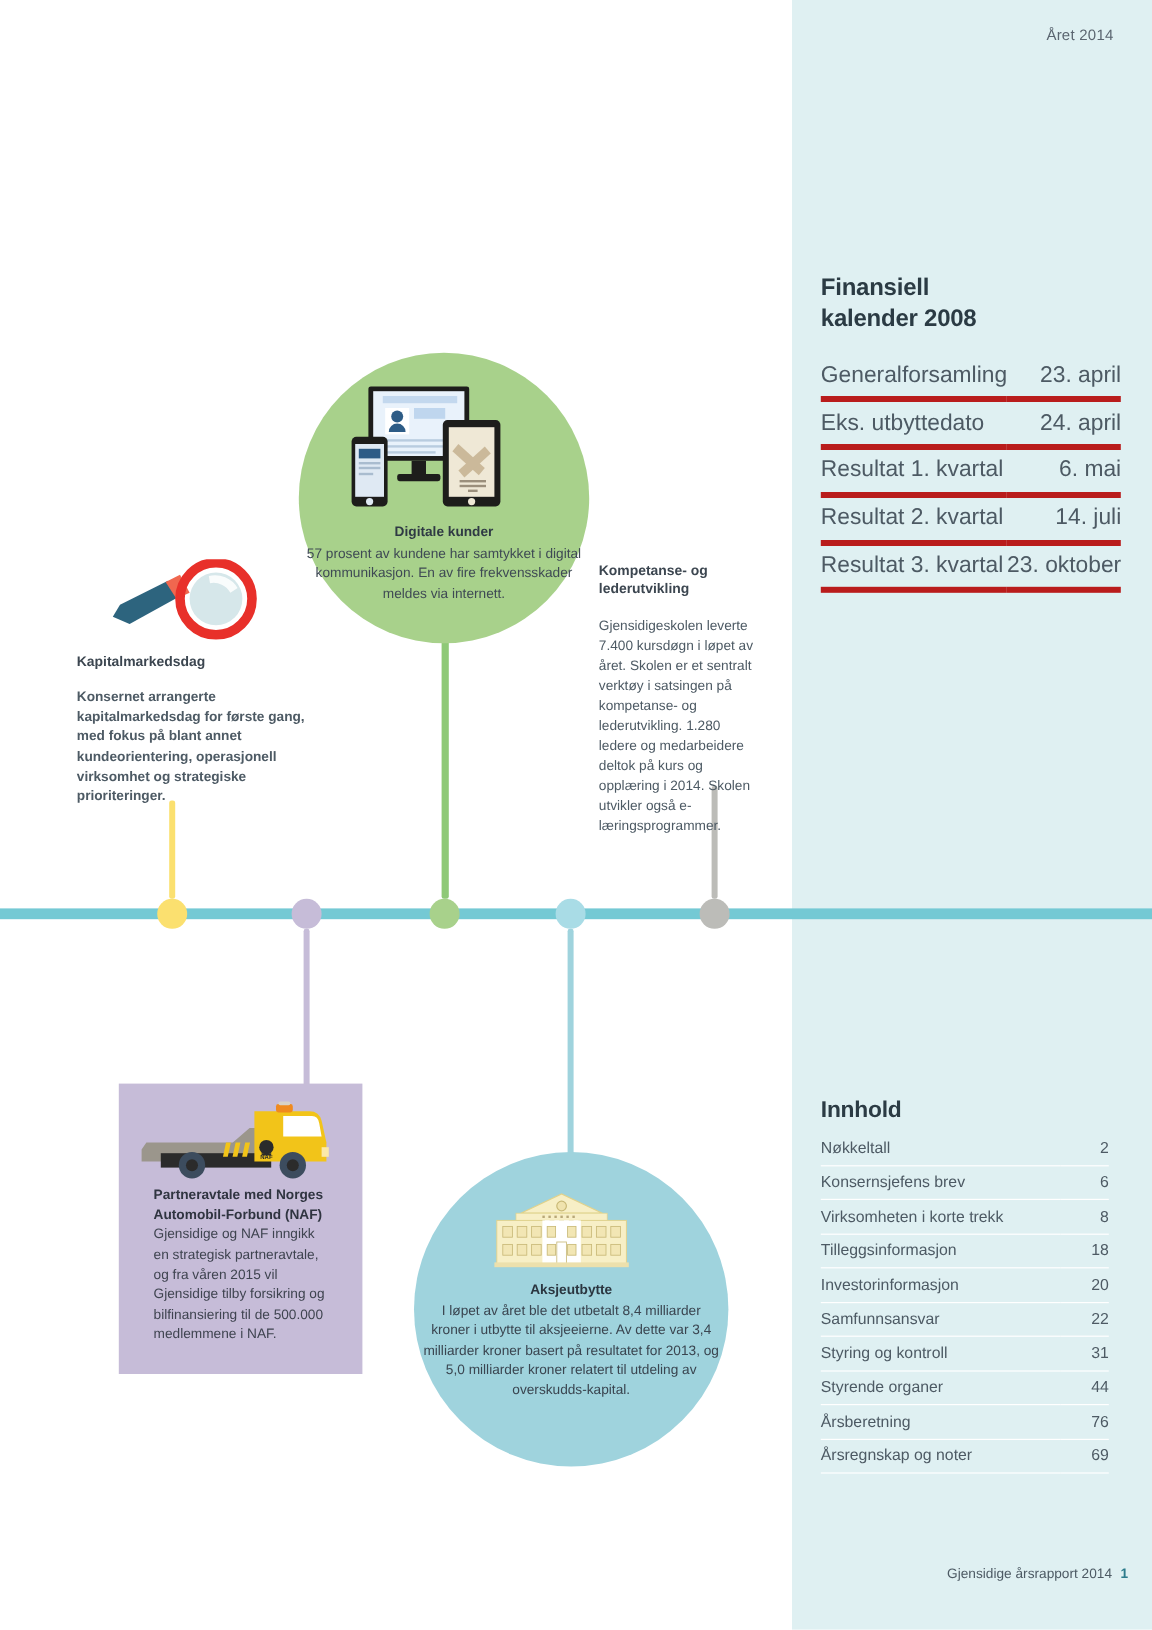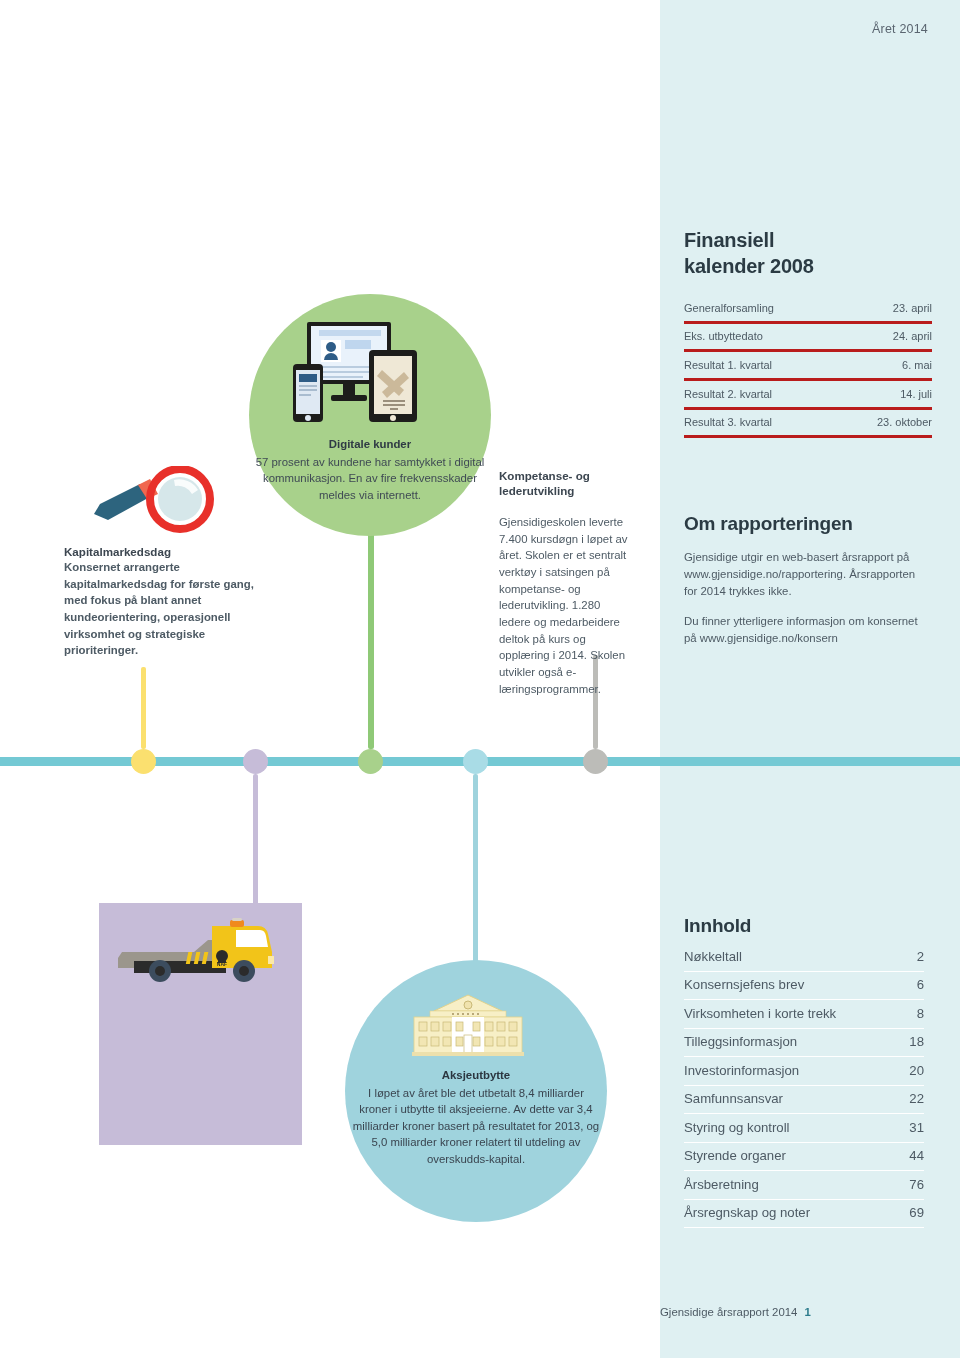--- a/index.html
+++ b/index.html
@@ -25,22 +25,22 @@
   }
 
   
   .fk-wrap{position:absolute;left:684px;top:228px;width:248px;}
   .fk-title{
     font-size:20px;font-weight:bold;line-height:1.28;color:#2b3b44;
     letter-spacing:-.2px;margin:0 0 16px 0;
   }
   .fk-table{width:100%;border-collapse:collapse;}
   .fk-table td{
-    font-size:11px;color:#4d5a64;padding:6.5px 0 6.5px 0;
-    border-bottom:3px solid #b91c1c;line-height:1.15;
+    font-size:19px;color:#4d5a64;padding:6.5px 0 6.5px 0;
+    border-bottom:5px solid #b91c1c;line-height:1.15;
   }
   .fk-table td.lbl{text-align:left;}
   .fk-table td.val{text-align:right;white-space:nowrap;}
 
   
   .om-wrap{position:absolute;left:684px;top:513px;width:242px;}
   .om-title{
     font-size:19px;font-weight:bold;color:#2b3b44;letter-spacing:-.2px;
     margin:0 0 14px 0;
   }
@@ -55,32 +55,32 @@
   .toc{width:100%;border-collapse:collapse;}
   .toc td{
     font-size:13.2px;color:#4d5a64;padding:6.5px 0;
     border-bottom:1px solid #ffffff;line-height:1.1;
   }
   .toc td.num{text-align:right;width:40px;}
 
   
   .footer{
     position:absolute;left:660px;top:1306px;width:280px;
-    font-size:11.4px;color:#4d5a64;
+    text-align:right;font-size:11.4px;color:#4d5a64;
   }
   .footer .pg{color:#2d7c8c;font-weight:bold;margin-left:7px;}
 
   
   .tl-bar{position:absolute;left:0;top:757px;width:960px;height:9px;background:#74c9d4;}
   .tl-dot{position:absolute;width:25px;height:25px;border-radius:50%;top:749px;}
   .tl-stem{position:absolute;width:5px;border-radius:2px;}
 
   
   .kmd{position:absolute;left:64px;top:545px;width:200px;}
-  .kmd .hd{font-size:11.6px;font-weight:bold;color:#3c4650;margin-bottom:1px;}
+  .kmd .hd{font-size:11.6px;font-weight:bold;color:#3c4650;margin-bottom:15px;}
   .kmd .bd{font-size:11.4px;line-height:1.46;color:#4d5a64;font-weight:bold;}
 
   .lupe{position:absolute;left:88px;top:466px;width:134px;height:74px;}
 
   .green-circle{
     position:absolute;left:249px;top:294px;width:242px;height:242px;border-radius:50%;
     background:#a8d18b;
   }
   .gc-text{
     position:absolute;left:255px;top:436px;width:230px;text-align:center;
@@ -150,25 +150,20 @@
           <td class="val">14. juli</td>
         </tr>
         <tr>
           <td class="lbl">Resultat 3. kvartal</td>
           <td class="val">23. oktober</td>
         </tr>
       </tbody>
     </table>
   </div>
 
-  <div class="om-wrap">
-    <div class="om-title">Om rapporteringen</div>
-    <p class="om-p">Gjensidige utgir en web-basert årsrapport på www.gjensidige.no/rapportering. Årsrapporten for 2014 trykkes ikke.</p>
-    <p class="om-p">Du finner ytterligere informasjon om konsernet på www.gjensidige.no/konsern</p>
-  </div>
 
   <div class="innhold-wrap">
     <div class="innhold-title">Innhold</div>
     <table class="toc">
       <tbody>
         <tr>
           <td>Nøkkeltall</td>
           <td class="num">2</td>
         </tr>
         <tr>
@@ -307,20 +302,25 @@
       <rect x="80" y="36" width="4" height="12" transform="skewX(-12)"></rect>
       <rect x="88" y="36" width="4" height="12" transform="skewX(-12)"></rect>
       <rect x="96" y="36" width="4" height="12" transform="skewX(-12)"></rect>
     </g>
     <rect x="152" y="40" width="6" height="8" fill="#fbe9a8"></rect>
     <circle cx="44" cy="55" r="11" fill="#3c4c5e"></circle>
     <circle cx="44" cy="55" r="5" fill="#2b2b2b"></circle>
     <circle cx="128" cy="55" r="11" fill="#3c4c5e"></circle>
     <circle cx="128" cy="55" r="5" fill="#2b2b2b"></circle>
   </svg>
+  <div class="naf-text">
+    <span class="hd">Partneravtale med Norges</span>
+    <span class="hd">Automobil-Forbund (NAF)</span>
+    <span>Gjensidige og NAF inngikk en strategisk partneravtale, og fra våren 2015 vil Gjensidige tilby forsikring og bilfinansiering til de 500.000 medlemmene i NAF.</span>
+  </div>
 
   <div class="blue-circle"></div>
   <svg class="bank" viewBox="0 0 136 66">
     <path d="M34 20 L68 4 L102 20 Z" fill="#f7efc6"></path>
     <path d="M34 20 L68 4 L102 20 Z" fill="none" stroke="#e0d28c" stroke-width="1"></path>
     <circle cx="68" cy="14" r="4" fill="#f0e3ae" stroke="#c9b977" stroke-width="1"></circle>
     <rect x="30" y="20" width="76" height="6" fill="#f7efc6" stroke="#e0d28c" stroke-width="0.6"></rect>
     <g fill="#b8a878">
       <rect x="52" y="22" width="2" height="2"></rect>
         <rect x="57" y="22" width="2" height="2"></rect>

